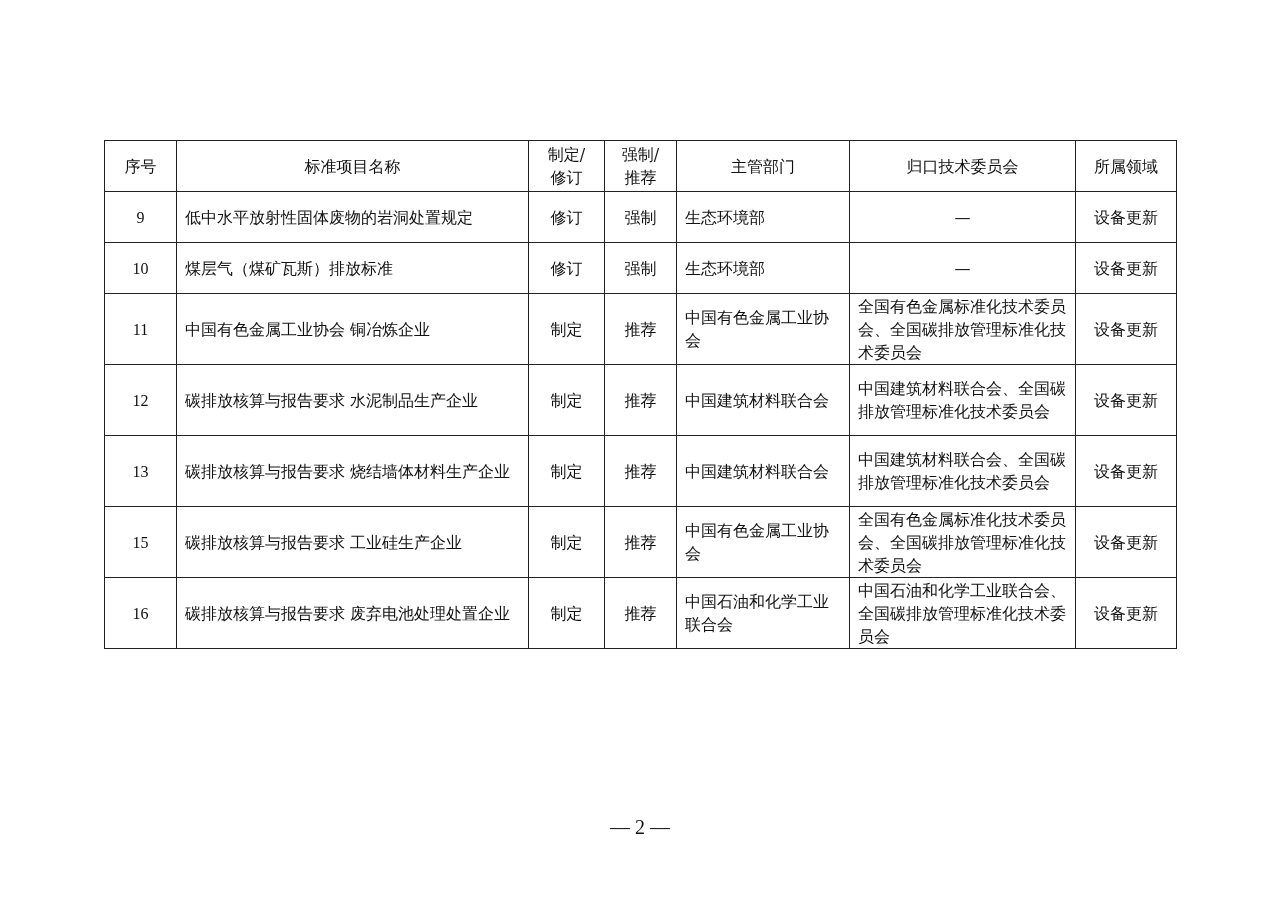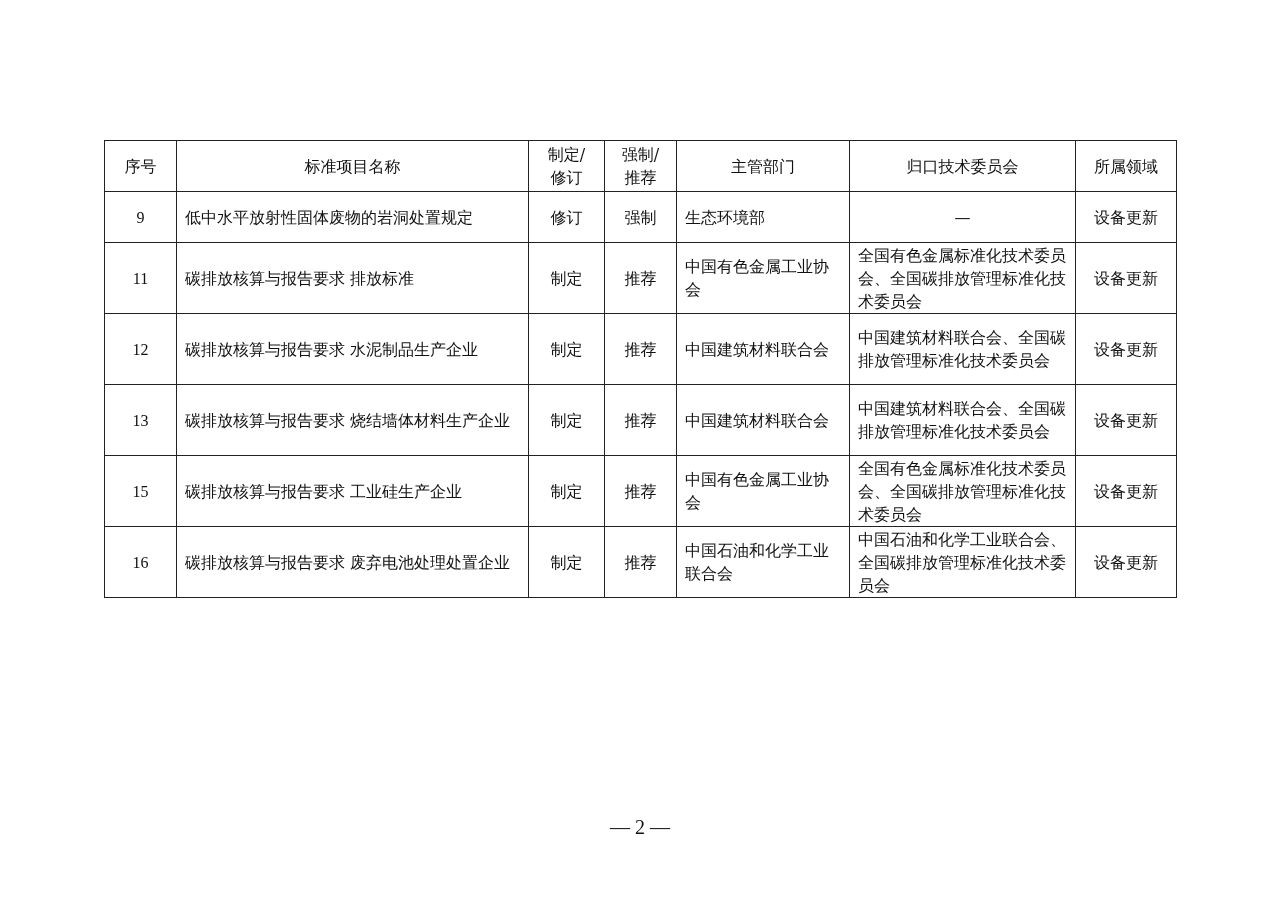--- a/index.html
+++ b/index.html
@@ -48,23 +48,32 @@
     <tbody>
       <tr class="row-short">
         <td class="c num">9</td>
         <td class="l">低中水平放射性固体废物的岩洞处置规定</td>
         <td class="c">修订</td>
         <td class="c">强制</td>
         <td class="l">生态环境部</td>
         <td class="c">—</td>
         <td class="c">设备更新</td>
       </tr>
+      <tr class="row-short">
+        <td class="c num">10</td>
+        <td class="l">煤层气（煤矿瓦斯）排放标准</td>
+        <td class="c">修订</td>
+        <td class="c">强制</td>
+        <td class="l">生态环境部</td>
+        <td class="c">—</td>
+        <td class="c">设备更新</td>
+      </tr>
       <tr class="row-tall">
         <td class="c num">11</td>
-        <td class="l">碳排放核算与报告要求 排放标准</td>
+        <td class="l">中国有色金属工业协会 铜冶炼企业</td>
         <td class="c">制定</td>
         <td class="c">推荐</td>
         <td class="l">中国有色金属工业协会</td>
         <td class="l">全国有色金属标准化技术委员会、全国碳排放管理标准化技术委员会</td>
         <td class="c">设备更新</td>
       </tr>
       <tr class="row-tall">
         <td class="c num">12</td>
         <td class="l">碳排放核算与报告要求 水泥制品生产企业</td>
         <td class="c">制定</td>

